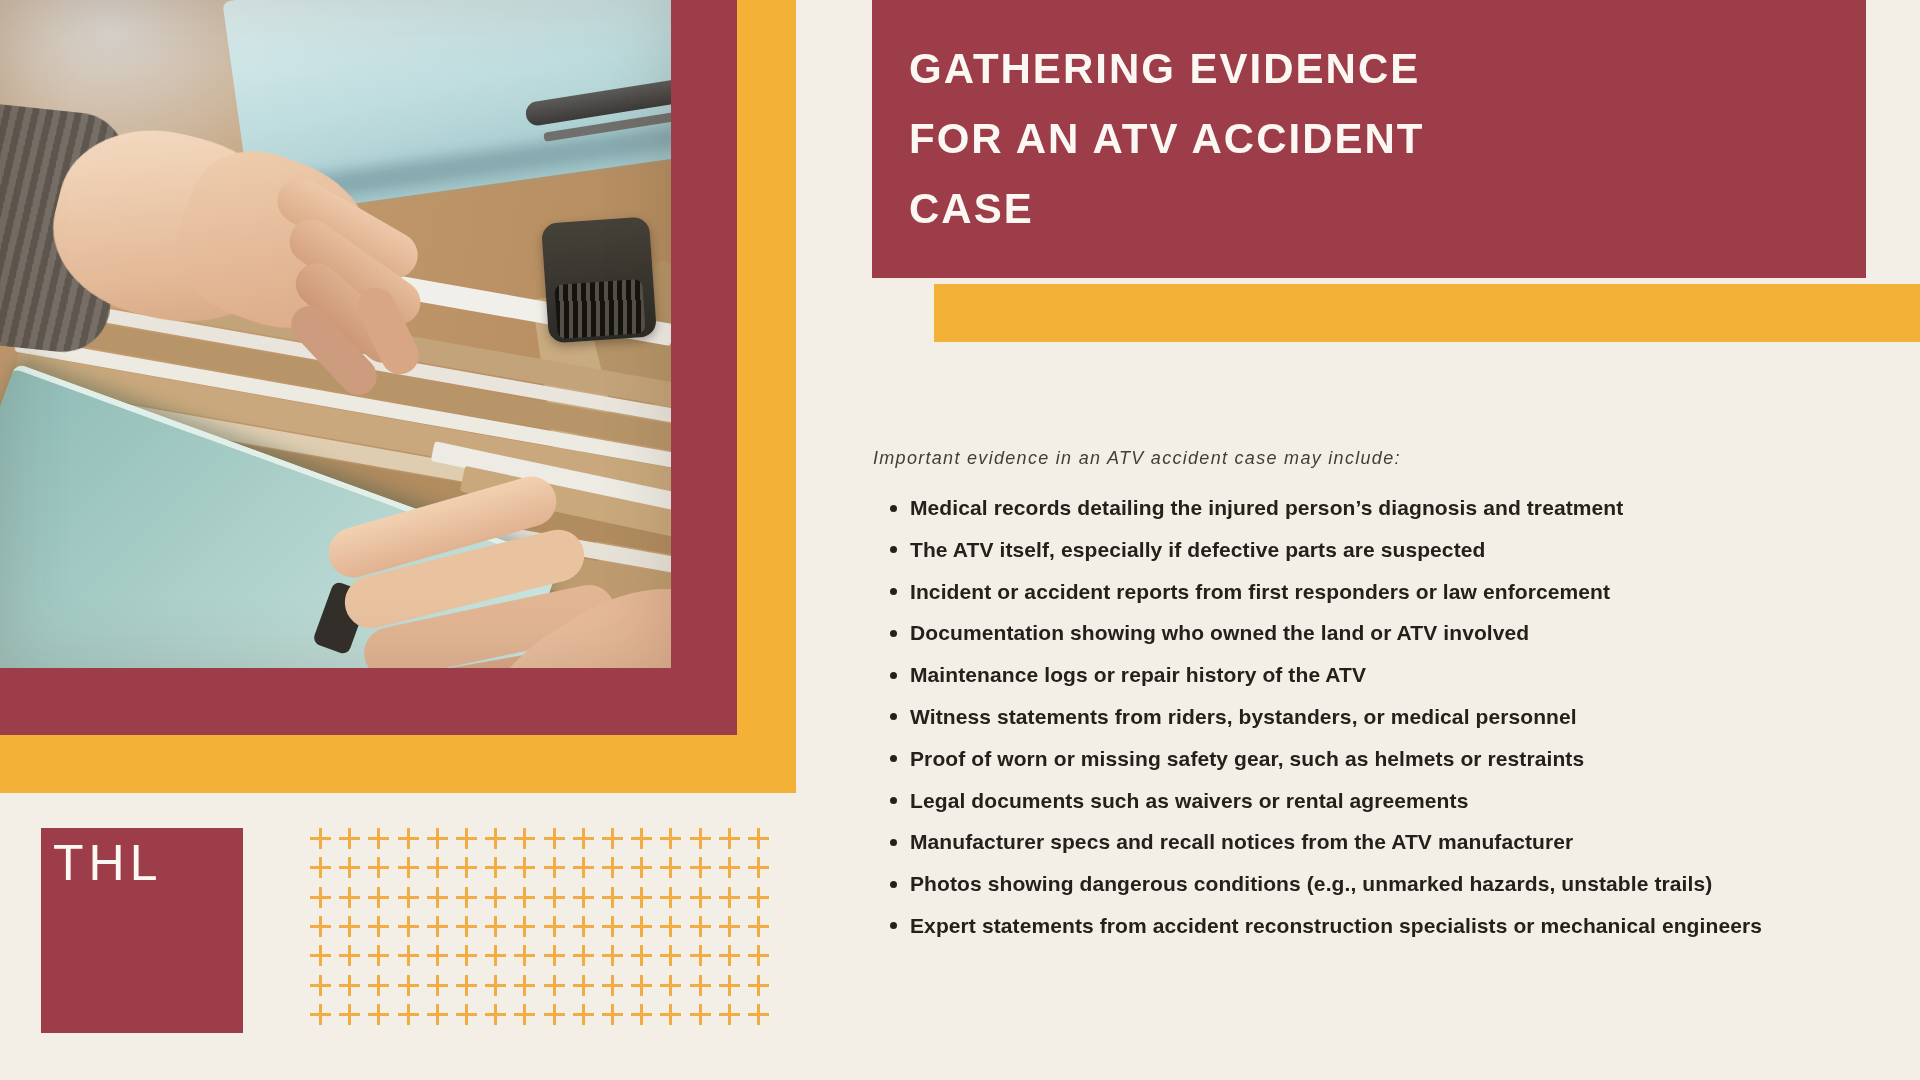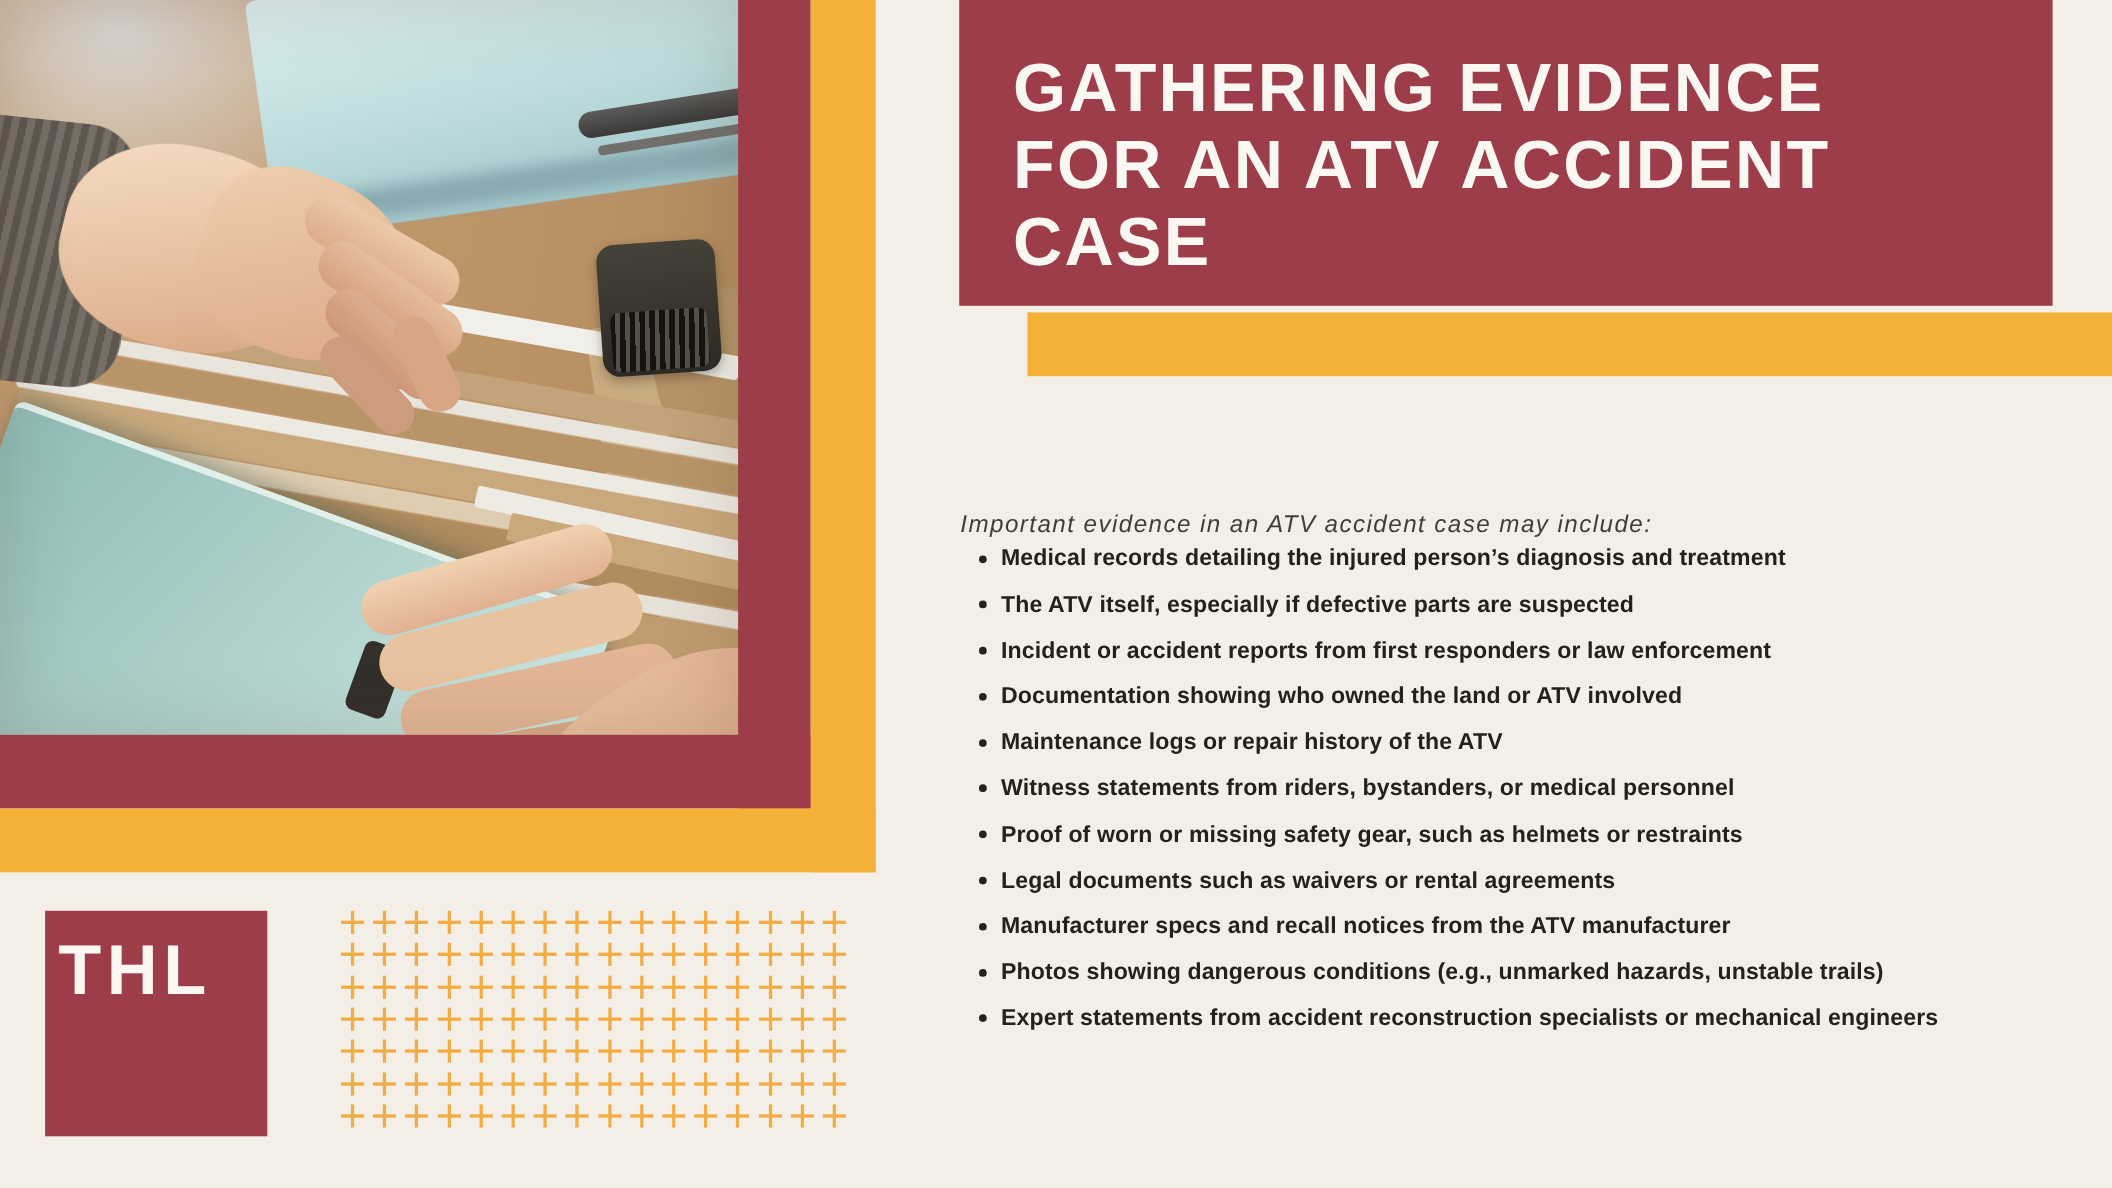--- a/index.html
+++ b/index.html
@@ -98,37 +98,37 @@
     box-shadow:inset 0 0 70px rgba(80,50,25,.18);}
 
   
   .maroon-v{position:absolute;left:671px;top:0;width:66px;height:735px;background:var(--maroon);}
   .maroon-h{position:absolute;left:0;top:668px;width:737px;height:67px;background:var(--maroon);}
   .yellow-v{position:absolute;left:737px;top:0;width:59px;height:793px;background:var(--yellow);}
   .yellow-h{position:absolute;left:0;top:735px;width:796px;height:58px;background:var(--yellow);}
 
   
   .header-box{position:absolute;left:872px;top:0;width:994px;height:278px;background:var(--maroon);}
-  .header-box h1{margin:16px;padding:30px 24px 0 33px;color:var(--white);
-    font-size:62px;line-height:70px;font-weight:800;letter-spacing:2px;}
+  .header-box h1{margin:4px;padding:30px 24px 0 33px;color:var(--white);
+    font-size:42px;line-height:70px;font-weight:800;letter-spacing:2px;}
   .yellow-bar{position:absolute;left:934px;top:284px;width:986px;height:58px;background:var(--yellow);}
 
   
-  .intro{position:absolute;left:873px;top:464px;margin:0;font-style:italic;
-    font-size:22px;letter-spacing:1.3px;color:#413D37;}
+  .intro{position:absolute;left:873px;top:448px;margin:0;font-style:italic;
+    font-size:18px;letter-spacing:1.3px;color:#413D37;}
   .bullets{position:absolute;left:873px;top:487px;width:1020px;margin:0;padding:0;list-style:none;}
   .bullets li{position:relative;padding-left:37px;line-height:41.8px;
     font-size:21px;font-weight:700;letter-spacing:.1px;color:var(--ink);white-space:nowrap;}
   .bullets li::before{content:"";position:absolute;left:17px;top:17.5px;width:7px;height:7px;
     border-radius:50%;background:var(--ink);}
 
   
   .thl-box{position:absolute;left:41px;top:828px;width:202px;height:205px;background:var(--maroon);}
-  .thl-box span{display:block;margin:22px 0 0 12px;font-size:64px;line-height:1;
-    font-weight:700;letter-spacing:5px;color:var(--white);}
+  .thl-box span{display:block;margin:10px 0 0 12px;font-size:50px;line-height:1;
+    font-weight:400;letter-spacing:5px;color:var(--white);}
   .plus-grid{position:absolute;left:306px;top:824px;display:grid;
     grid-template-columns:repeat(16,29.2px);grid-auto-rows:29.3px;}
   .plus{width:29.2px;height:29.3px;background:
     linear-gradient(var(--plus),var(--plus)) center/21px 3px no-repeat,
     linear-gradient(var(--plus),var(--plus)) center/3px 21px no-repeat;}
 </style>
 </head>
 <body>
 
 <div class="canvas">

